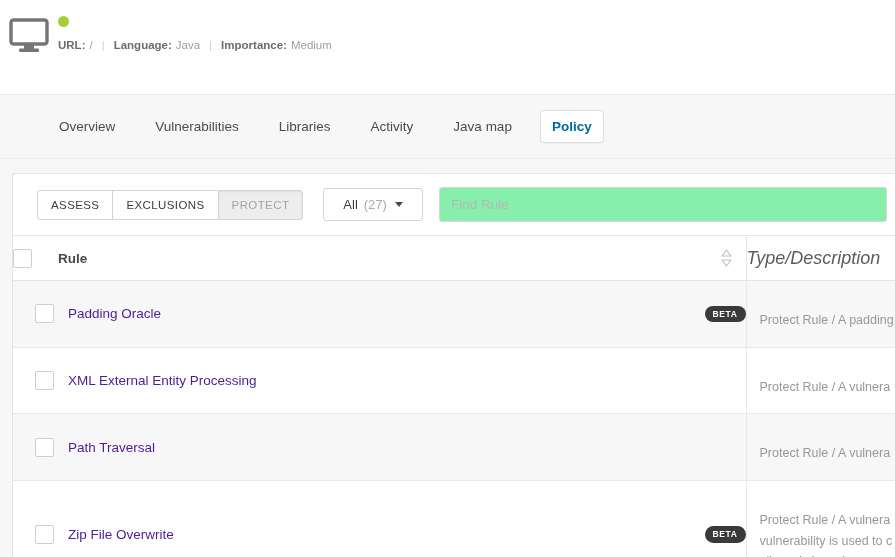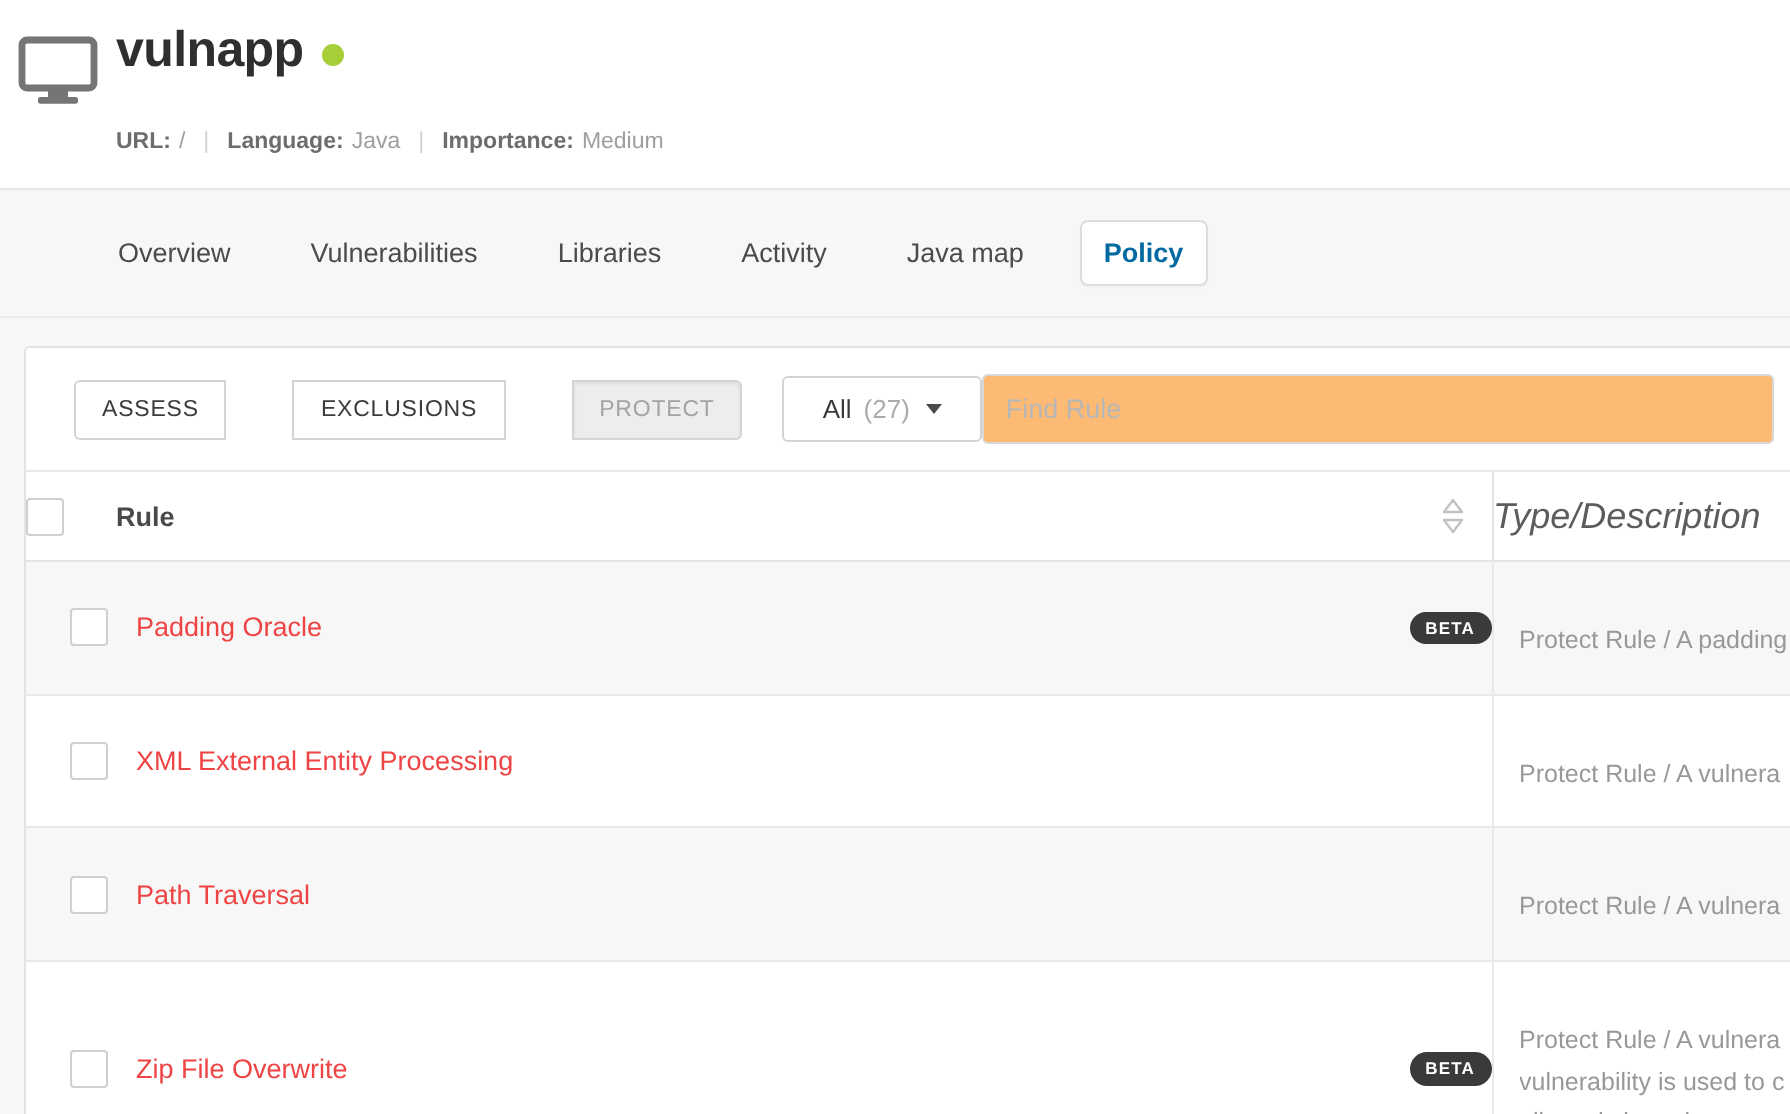--- a/index.html
+++ b/index.html
@@ -25,21 +25,21 @@
   .title-row { display: flex; align-items: center; gap: 9px; }
   .app-title {
     font-size: 25px; font-weight: bold; color: #2f2f2f;
     letter-spacing: -0.3px; line-height: 1.1;
   }
   .status-dot {
     width: 11px; height: 11px; border-radius: 50%;
     background: #a6ce39; display: inline-block; margin-top: 4px;
   }
   .meta-row {
-    margin-top: 25px; font-size: 11.5px; color: #9a9a9a;
+    margin-top: 12px; font-size: 11.5px; color: #9a9a9a;
     display: flex; align-items: center; white-space: nowrap;
   }
   .meta-label { color: #6d6d6d; font-weight: bold; }
   .meta-val { color: #9e9e9e; margin-left: 4px; }
   .meta-sep { color: #d2d2d2; margin: 0 9px; }
 
   
   .tabstrip {
     background: #f7f7f7;
     height: 64px;
@@ -68,21 +68,21 @@
     border-radius: 3px 0 0 0;
     min-height: 420px;
   }
 
   
   .toolbar {
     display: flex; align-items: center;
     padding: 13px 0 13px 24px;
     border-bottom: 1px solid #e8e8e8;
   }
-  .btn-group { display: flex; gap: 34px; }
+  .btn-group { display: flex; }
   .seg-btn {
     font-size: 11.5px; letter-spacing: .4px;
     color: #3c3c3c; background: #ffffff;
     border: 1px solid #d4d4d4;
     padding: 8px 13px; cursor: pointer;
     margin-left: -1px; white-space: nowrap;
   }
   .seg-btn:first-child { margin-left: 0; border-radius: 3px 0 0 3px; }
   .seg-btn:last-child { border-radius: 0 3px 3px 0; }
   .seg-btn.pressed {
@@ -98,23 +98,23 @@
     cursor: pointer; white-space: nowrap;
   }
   .filter-count { color: #ababab; }
   .caret {
     width: 0; height: 0; margin-left: 2px;
     border-left: 4px solid transparent;
     border-right: 4px solid transparent;
     border-top: 5px solid #4a4a4a;
   }
   .find-input {
-    flex: 1; margin-left: 0; margin-right: 8px;
+    flex: 1; margin-left: 16px; margin-right: 8px;
     border: 1px solid #d8d8d8; border-radius: 3px;
-    background: #fdba74; padding: 9px 11px;
+    background: #86efac; padding: 9px 11px;
     font-size: 13.5px; color: #333;
     font-family: inherit; outline: none;
     min-width: 0;
   }
   .find-input::placeholder { color: #b7b7b7; }
 
   
   .tbl { width: 100%; border-collapse: collapse; table-layout: fixed; }
   .tbl col.c-rule { width: 733px; }
   .tbl col.c-type { width: 150px; }
@@ -138,21 +138,21 @@
   }
 
   .tbl tbody td {
     border-bottom: 1px solid #e9e9e9;
     vertical-align: middle;
   }
   .tbl tbody tr.alt td { background: #f7f7f7; }
   td.td-rule { padding: 16px 0 16px 22px; }
   .rule-inner { display: flex; align-items: center; }
   .rule-name {
-    font-size: 13.5px; color: #ef4444; margin-left: 14px;
+    font-size: 13.5px; color: #4c1d95; margin-left: 14px;
     white-space: nowrap;
   }
   .beta {
     margin-left: auto; 
     background: #3a3a3a; color: #ffffff;
     font-size: 8.5px; font-weight: bold; letter-spacing: .6px;
     padding: 4px 8px; border-radius: 9px;
     line-height: 1;
   }
   td.td-type {
@@ -179,21 +179,20 @@
   <div class="app-header-inner">
     <span class="monitor-icon">
       <svg viewBox="0 0 42 40" width="42" height="40" aria-hidden="true">
         <rect x="3" y="4" width="36" height="24" rx="2.5" ry="2.5" fill="none" stroke="#757575" stroke-width="3.4"></rect>
         <rect x="16" y="28" width="10" height="5" fill="#757575"></rect>
         <rect x="11" y="32.5" width="20" height="3.4" rx="1.2" fill="#757575"></rect>
       </svg>
     </span>
     <div class="title-block">
       <div class="title-row">
-        <span class="app-title">vulnapp</span>
         <span class="status-dot"></span>
       </div>
       <div class="meta-row">
         <span class="meta-label">URL:</span>
         <span class="meta-val">/</span>
         <span class="meta-sep">|</span>
         <span class="meta-label">Language:</span>
         <span class="meta-val">Java</span>
         <span class="meta-sep">|</span>
         <span class="meta-label">Importance:</span>

